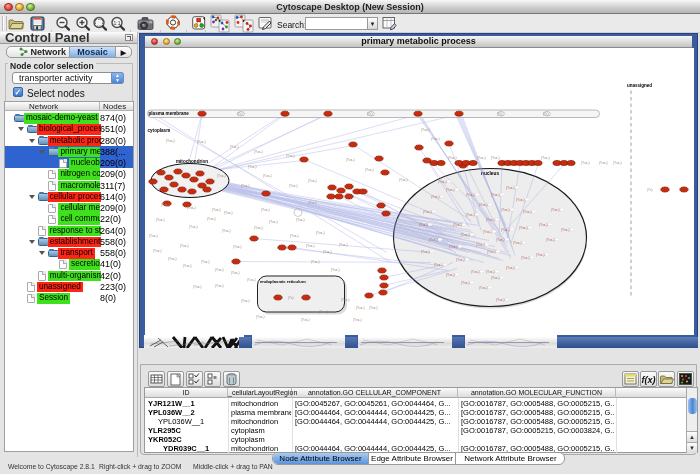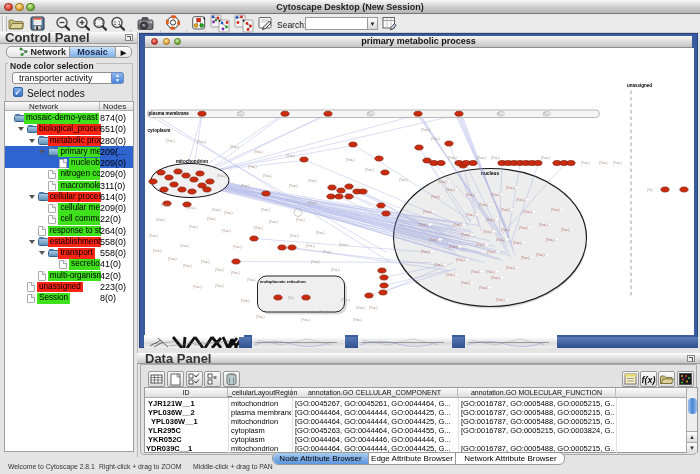--- a/index.html
+++ b/index.html
@@ -227,36 +227,36 @@
       <div class="trow" style="top:33.50px;">
         <span class="tarr" style="left:23.7px"></span>
         <span class="fold" style="left:32.7px"></span>
         <span class="hl r" style="left:42.7px;color:#000;max-width:53px;overflow:hidden">metabolic process</span>
         <span class="cnt" style="">280(0)</span>
       </div>
       <div class="trow" style="top:44.75px;background:#2f63cf;color:#fff">
         <span class="tarr" style="left:34.4px"></span>
         <span class="fold" style="left:43.4px"></span>
         <span class="hl g" style="left:53.4px;color:#000;max-width:42px;overflow:hidden">primary metabo</span>
-        <span class="cnt" style="color:#000">209(...</span>
+        <span class="cnt" style="color:#000">388(...</span>
       </div>
       <div class="trow" style="top:56.00px;">
         <span class="page" style="left:54.1px"></span>
         <span class="hl g" style="left:64.1px;color:#000;max-width:31px;overflow:hidden">nucleobase-</span>
         <span class="cnt" style="">209(0)</span>
       </div>
       <div class="trow" style="top:67.25px;">
         <span class="page" style="left:43.4px"></span>
         <span class="hl g" style="left:53.4px;color:#000;max-width:42px;overflow:hidden">nitrogen compo</span>
         <span class="cnt" style="">209(0)</span>
       </div>
       <div class="trow" style="top:78.50px;">
         <span class="page" style="left:43.4px"></span>
         <span class="hl g" style="left:53.4px;color:#000;max-width:42px;overflow:hidden">macromolecule</span>
-        <span class="cnt" style="">311(0)</span>
+        <span class="cnt" style="">311(7)</span>
       </div>
       <div class="trow" style="top:89.75px;">
         <span class="tarr" style="left:23.7px"></span>
         <span class="fold" style="left:32.7px"></span>
         <span class="hl r" style="left:42.7px;color:#000;max-width:53px;overflow:hidden">cellular process</span>
         <span class="cnt" style="">614(0)</span>
       </div>
       <div class="trow" style="top:101.00px;">
         <span class="page" style="left:43.4px"></span>
         <span class="hl g" style="left:53.4px;color:#000;max-width:42px;overflow:hidden">cellular metabo</span>
@@ -667,21 +667,20 @@
       <path d="M2 9 Q20 2 40 8 T80 6" fill="none" stroke="#9aa4e0" stroke-width="0.6"></path>
       <path d="M5 4 L30 9 L55 3 L80 9" fill="none" stroke="#aab" stroke-width="0.5"></path>
       <line x1="3" y1="6.5" x2="84" y2="6.5" stroke="#888" stroke-width="0.8"></line>
     </svg>
     <div class="bluesliv" style="left:100px;width:12px"></div>
     <div class="bluesliv" style="left:206px;width:12px"></div>
     <div class="bluesliv" style="left:313px;width:12px"></div>
     <div class="abs" style="left:418px;top:3px;width:141px;height:11px;background:linear-gradient(#5c7eb8,#2e4e8c)"></div>
   </div>
 <div id="dpanel" class="abs">
-    <div id="dphead" class="abs phead">Data Panel<div class="flicon" style="right:5px;top:2px"></div></div>
     <div id="dpbody" class="abs">
       <div class="dbtn" style="left:7px"></div>
       <svg class="abs" style="left:8px;top:7px" width="15" height="14" viewBox="0 0 15 14">
         <rect x="2" y="3" width="11" height="8" fill="#fff" stroke="#333" stroke-width="0.8"></rect>
         <line x1="2" y1="5.5" x2="13" y2="5.5" stroke="#333" stroke-width="0.6"></line>
         <line x1="2" y1="8" x2="13" y2="8" stroke="#333" stroke-width="0.6"></line>
         <line x1="5.5" y1="3" x2="5.5" y2="11" stroke="#333" stroke-width="0.6"></line>
         <line x1="9" y1="3" x2="9" y2="11" stroke="#333" stroke-width="0.6"></line>
       </svg>
       <div class="dbtn" style="left:26px"></div>
@@ -748,38 +747,36 @@
           <div class="dtd" style="left:150px;width:164px">[GO:0045267, GO:0045261, GO:0044464, G...</div>
           <div class="dtd" style="left:316px;width:154px">[GO:0016787, GO:0005488, GO:0005215, G...</div>
         </div>
         <div class="dtr" style="top:19.5px">
           <div class="dtd" style="left:3px;width:79px;font-weight:bold">YPL036W__2</div>
           <div class="dtd" style="left:86px;width:60px">plasma membrane</div>
           <div class="dtd" style="left:150px;width:162px">[GO:0044464, GO:0044444, GO:0044425, G...</div>
           <div class="dtd" style="left:316px;width:154px">[GO:0016787, GO:0005488, GO:0005215, G...</div>
         </div>
         <div class="dtr" style="top:28.5px">
-          <div class="dtd" style="left:6px;width:79px;font-weight:bold">YPL036W__1</div>
+          <div class="dtd" style="left:13px;width:79px;font-weight:normal">YPL036W__1</div>
           <div class="dtd" style="left:86px;width:60px">mitochondrion</div>
           <div class="dtd" style="left:150px;width:162px">[GO:0044464, GO:0044444, GO:0044425, G...</div>
           <div class="dtd" style="left:316px;width:154px">[GO:0016787, GO:0005488, GO:0005215, G...</div>
         </div>
         <div class="dtr" style="top:37.5px">
           <div class="dtd" style="left:3px;width:79px;font-weight:bold">YLR295C</div>
           <div class="dtd" style="left:86px;width:60px">cytoplasm</div>
-          <div class="dtd" style="left:150px;width:162px">[GO:0045263, GO:0044464, GO:0044455, G...</div>
           <div class="dtd" style="left:316px;width:154px">[GO:0016787, GO:0005215, GO:0003824, G...</div>
         </div>
         <div class="dtr" style="top:46.5px">
           <div class="dtd" style="left:3px;width:79px;font-weight:bold">YKR052C</div>
           <div class="dtd" style="left:86px;width:60px">cytoplasm</div>
-          <div class="dtd" style="left:150px;width:162px">[GO:0044464, GO:0044446, GO:0044444, G...</div>
         </div>
         <div class="dtr" style="top:55.5px">
-          <div class="dtd" style="left:1px;width:79px;font-weight:bold">YDR039C__1</div>
+          <div class="dtd" style="left:18px;width:79px;font-weight:bold">YDR039C__1</div>
           <div class="dtd" style="left:86px;width:60px">mitochondrion</div>
           <div class="dtd" style="left:150px;width:162px">[GO:0044464, GO:0044444, GO:0044425, G...</div>
           <div class="dtd" style="left:316px;width:154px">[GO:0016787, GO:0005488, GO:0005215, G...</div>
         </div>
         <div style="position:absolute;left:83px;top:10px;width:1px;height:55px;background:#e0e0e0"></div>
         <div style="position:absolute;left:147px;top:10px;width:1px;height:55px;background:#e0e0e0"></div>
         <div style="position:absolute;left:313px;top:10px;width:1px;height:55px;background:#e0e0e0"></div>
         <div style="position:absolute;left:471px;top:10px;width:1px;height:55px;background:#e0e0e0"></div>
         <div id="dscroll">
           <div id="dthumb"></div>

